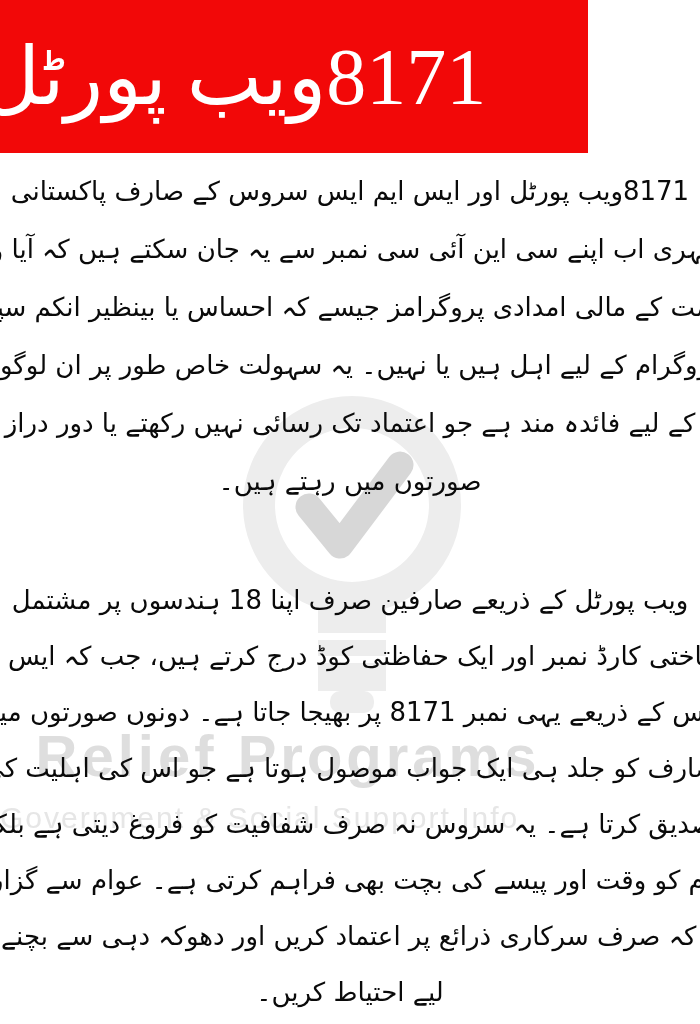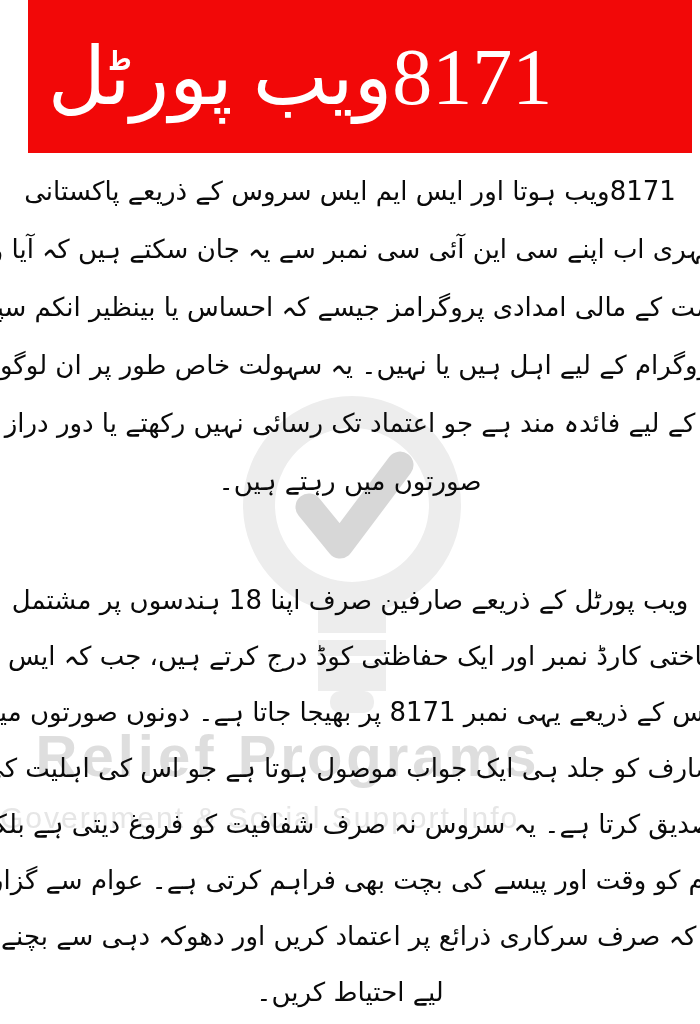--- a/index.html
+++ b/index.html
@@ -4,23 +4,23 @@
 <style>
   html,body { margin:0; padding:0; background:#888; }
   .page {
     position:relative; width:700px; height:1024px; margin:0 auto;
     background:#ffffff; overflow:hidden;
     font-family:"DejaVu Sans", sans-serif;
   }
 
   
   .banner {
-    position:absolute; top:0; left:0; width:664px; height:153px;
+    position:absolute; top:0; left:0; width:588px; height:153px;
     background:#f20808;
-    display:flex; align-items:center; justify-content:center;margin-left:28px;
+    display:flex; align-items:center; justify-content:center;
   }
   .banner .title {
     margin:0; color:#ffffff; font-weight:400;
     font-family:"Liberation Serif","DejaVu Sans",serif;
     font-size:80px; line-height:1;
     direction:rtl; white-space:nowrap;
     transform:translateX(-60px);
   }
 
   
@@ -79,21 +79,21 @@
     </svg>
 
     <div class="wm-brand">Relief Programs</div>
 
     <div class="wm-tagline">Government &amp; Social Support Info</div>
   </div>
 
   <main class="article">
 
     <section class="para para-1" dir="rtl">
-      <div class="line">8171ویب ہوتا اور ایس ایم ایس سروس کے ذریعے پاکستانی</div>
+      <div class="line">8171ویب پورٹل اور ایس ایم ایس سروس کے صارف پاکستانی</div>
       <div class="line">شہری اب اپنے سی این آئی سی نمبر سے یہ جان سکتے ہیں کہ آیا وہ</div>
       <div class="line">حکومت کے مالی امدادی پروگرامز جیسے کہ احساس یا بینظیر انکم سپورٹ</div>
       <div class="line">پروگرام کے لیے اہل ہیں یا نہیں۔ یہ سہولت خاص طور پر ان لوگوں</div>
       <div class="line">کے لیے فائدہ مند ہے جو اعتماد تک رسائی نہیں رکھتے یا دور دراز</div>
       <div class="line">صورتوں میں رہتے ہیں۔</div>
     </section>
 
     <section class="para para-2" dir="rtl">
       <div class="line">ویب پورٹل کے ذریعے صارفین صرف اپنا 18 ہندسوں پر مشتمل</div>
       <div class="line">شناختی کارڈ نمبر اور ایک حفاظتی کوڈ درج کرتے ہیں، جب کہ ایس ایم</div>

